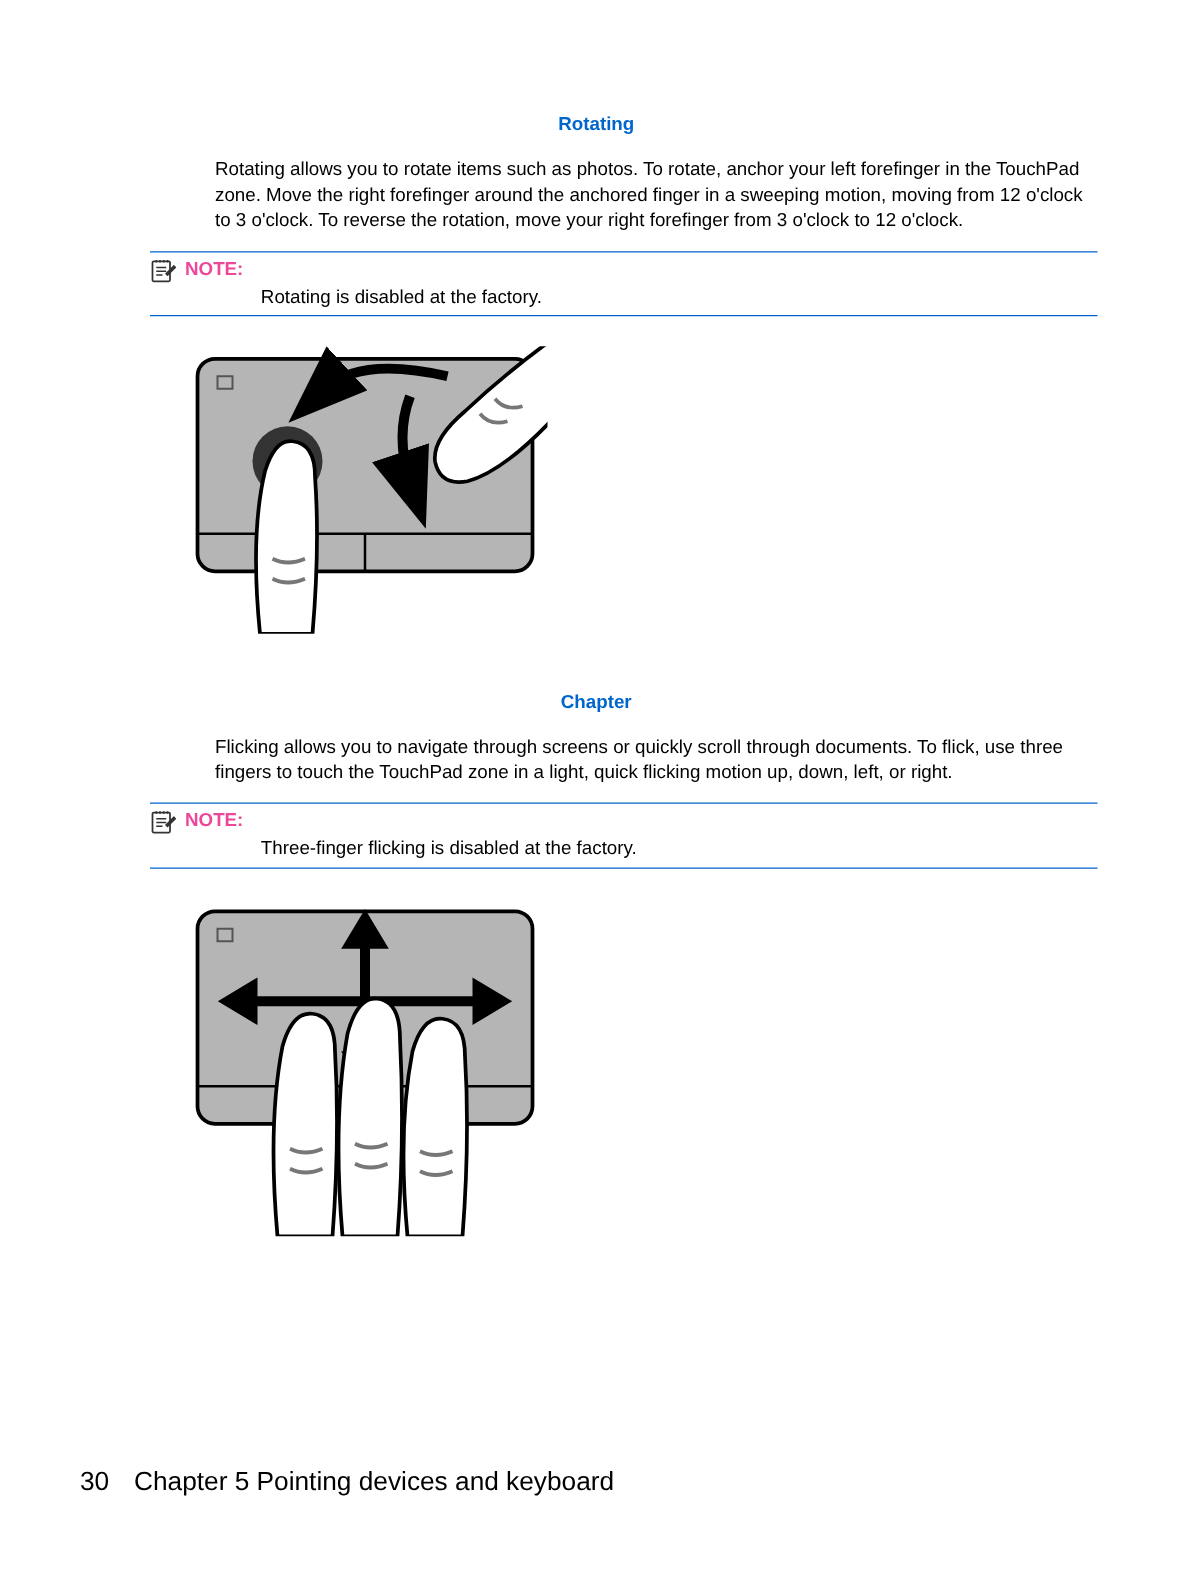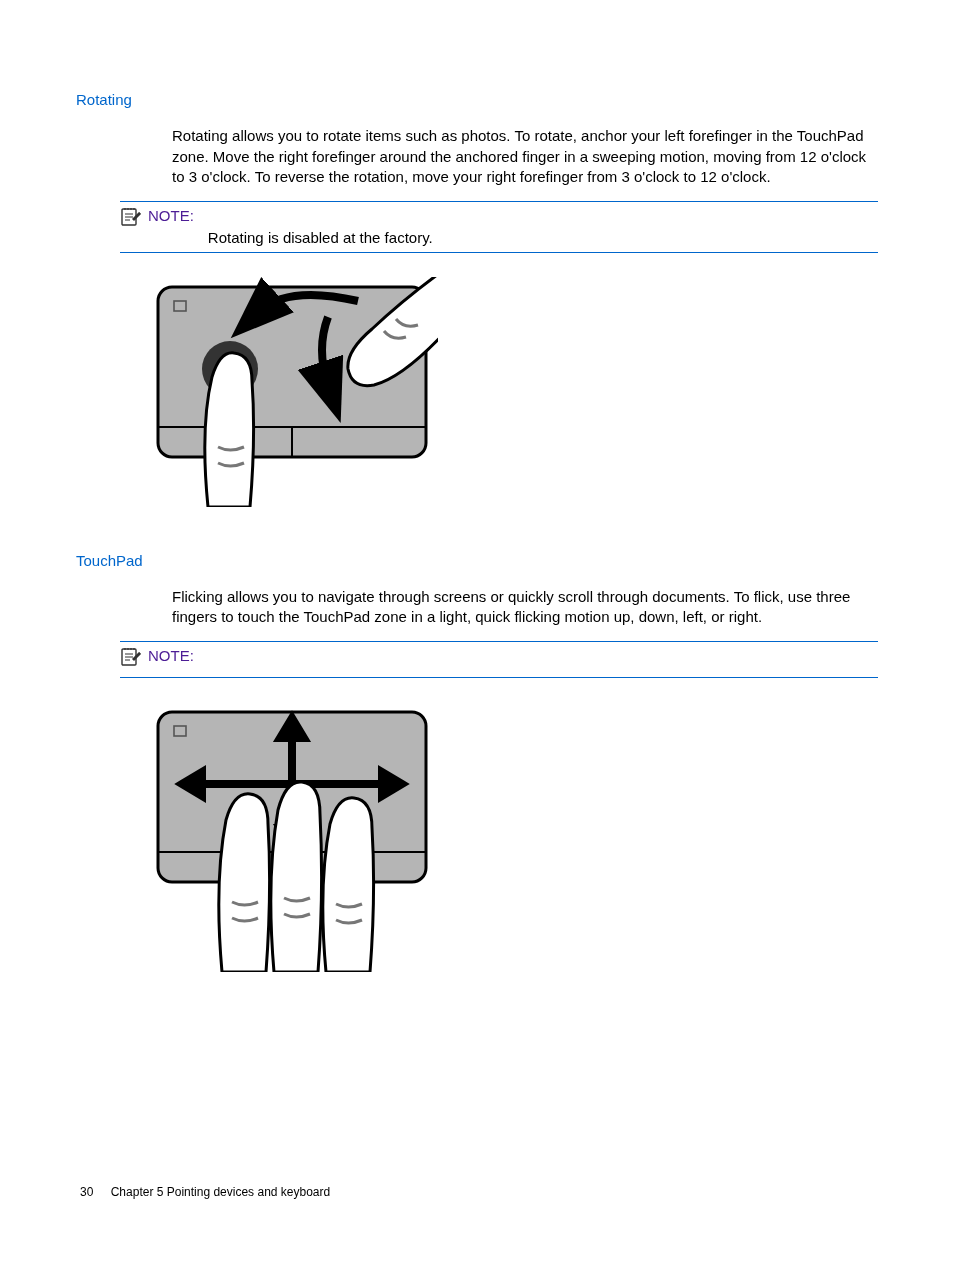--- a/index.html
+++ b/index.html
@@ -9,23 +9,24 @@
     background: #fff;
     font-family: Arial, Helvetica, sans-serif;
     font-size: 15px;
     color: #000;
     position: relative;
     padding: 90px 76px 0 76px;
     line-height: 1.35;
   }
   .heading {
     color: #0066cc;
-    font-weight: normal;
+    font-weight: bold;
     font-size: 15px;
     margin-bottom: 16px;
+    text-align: center;
   }
   .body-text {
     margin-left: 96px;
     margin-bottom: 14px;
   }
   .note-block {
     margin-left: 44px;
     border-top: 1px solid #0066cc;
     border-bottom: 1px solid #0066cc;
     padding: 4px 0;
@@ -33,37 +34,37 @@
     align-items: flex-start;
     gap: 4px;
     margin-bottom: 24px;
   }
   .note-icon {
     flex: 0 0 auto;
     margin-right: 2px;
     margin-top: 1px;
   }
   .note-label {
-    color: #4c1d95;
-    font-weight: normal;
+    color: #ec4899;
+    font-weight: bold;
     white-space: nowrap;
   }
   .note-text {
     margin-left: 10px;
     margin-top: 22px;
   }
   .figure {
     margin-left: 72px;
     margin-bottom: 38px;
   }
   .footer {
     position: absolute;
-    left: 80px;
+    left: 64px;
     bottom: 70px;
-    font-size: 12px;
+    font-size: 21px;
   }
   .footer .pn { margin-right: 14px; }
 </style>
 </head>
 <body>
 
 <div class="heading">Rotating</div>
 
 <div class="body-text">Rotating allows you to rotate items such as photos. To rotate, anchor your left forefinger in the TouchPad zone. Move the right forefinger around the anchored finger in a sweeping motion, moving from 12 o'clock to 3 o'clock. To reverse the rotation, move your right forefinger from 3 o'clock to 12 o'clock.</div>
 
@@ -106,35 +107,36 @@
     <defs>
       <marker id="ah1" markerWidth="10" markerHeight="10" refX="3" refY="3" orient="auto">
         <path d="M0,0 L0,6 L8,3 Z" fill="#000"></path>
       </marker>
     </defs>
     <path d="M210 24 Q140 8 112 34" fill="none" stroke="#000" stroke-width="8" marker-end="url(#ah1)"></path>
     <path d="M180 40 Q168 72 180 108" fill="none" stroke="#000" stroke-width="8" marker-end="url(#ah1)"></path>
   </svg>
 </div>
 
-<div class="heading">TouchPad</div>
+<div class="heading">Chapter</div>
 
 <div class="body-text">Flicking allows you to navigate through screens or quickly scroll through documents. To flick, use three fingers to touch the TouchPad zone in a light, quick flicking motion up, down, left, or right.</div>
 
 <div class="note-block">
   <span class="note-icon">
     <svg width="22" height="20" viewBox="0 0 22 20">
       <rect x="2" y="2" width="14" height="16" rx="1" fill="none" stroke="#333" stroke-width="1.4"></rect>
       <path d="M5 1 L5 3 M8 1 L8 3 M11 1 L11 3 M14 1 L14 3" stroke="#333" stroke-width="1.2"></path>
       <path d="M5 7 L13 7 M5 10 L13 10 M5 13 L10 13" stroke="#333" stroke-width="1.2"></path>
       <path d="M14 12 L20 6" stroke="#333" stroke-width="2"></path>
       <path d="M19 5 L21 7 L14 14 L12 12 Z" fill="#333"></path>
     </svg>
   </span>
   <span class="note-label">NOTE:</span>
+  <span class="note-text">Three-finger flicking is disabled at the factory.</span>
 </div>
 
 <div class="figure">
   <svg width="290" height="270" viewBox="0 0 290 270">
 
     <rect x="10" y="10" width="268" height="170" rx="14" fill="#b5b5b5" stroke="#000" stroke-width="3"></rect>
     <line x1="10" y1="150" x2="278" y2="150" stroke="#000" stroke-width="2"></line>
     <line x1="144" y1="150" x2="144" y2="180" stroke="#000" stroke-width="2"></line>
     <rect x="26" y="24" width="12" height="10" fill="none" stroke="#555" stroke-width="1.6"></rect>
 

